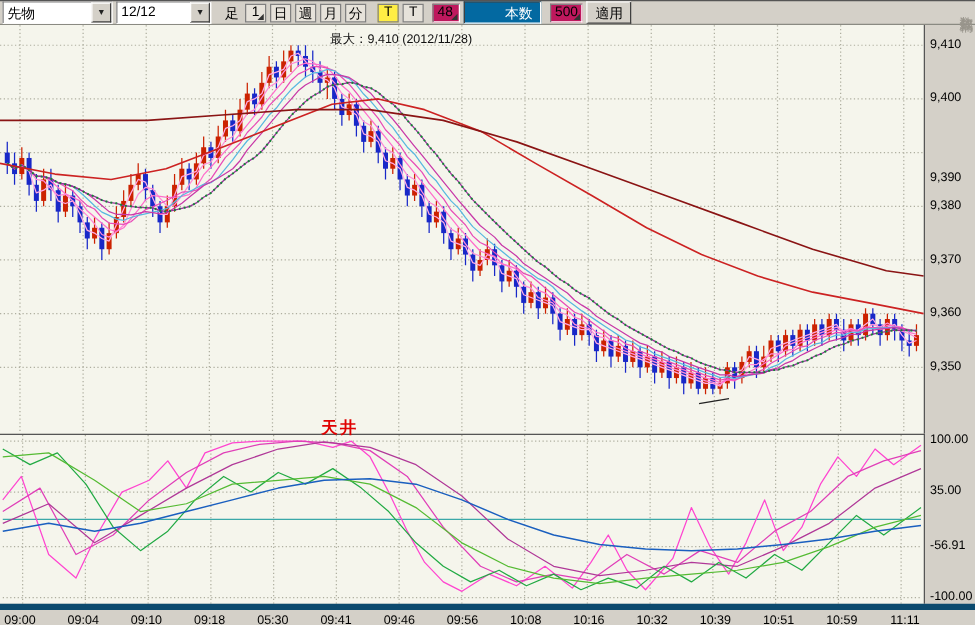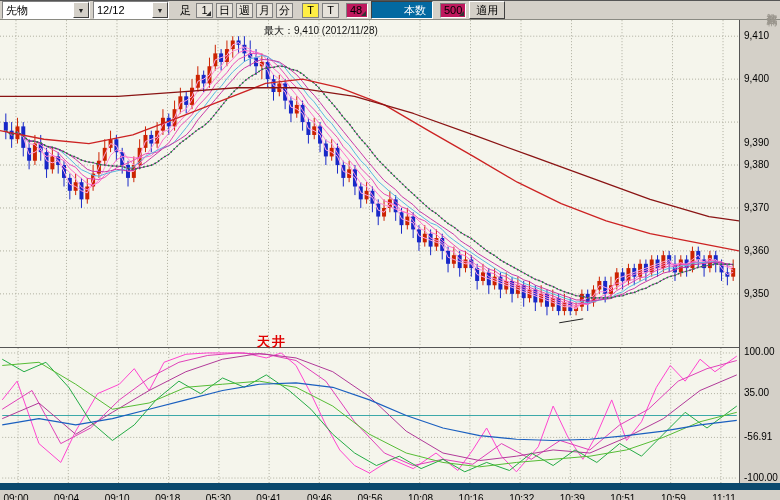--- a/index.html
+++ b/index.html
@@ -18,21 +18,21 @@
   .tbtn{height:16px;padding:0 6px;background:#d4d0c8;border:1px solid;border-color:#fff #404040 #404040 #fff;display:flex;align-items:center;}
   .tbtn.dark{background:#0369a1;color:#fff;border-color:#404040 #fff #fff #404040;padding-left:32px;}
   
   #chart-row{position:absolute;top:19px;left:0;width:780px;height:327px;}
   #main-chart-svg{position:absolute;left:0;top:0;width:740px;height:327px;background:#f5f5ec;border-right:1px solid #555;box-sizing:border-box;}
   #price-axis{position:absolute;left:741px;top:0;width:39px;height:327px;}
   .axis-label{position:absolute;left:3px;font-size:10px;color:#000;white-space:nowrap;}
   #osc-row{position:absolute;top:346px;left:0;width:780px;height:136px;}
   #osc-svg{position:absolute;left:0;top:0;width:740px;height:136px;background:#f5f5ec;border-top:1px solid #555;border-right:1px solid #555;box-sizing:border-box;}
   #osc-axis{position:absolute;left:741px;top:0;width:39px;height:136px;}
-  #time-axis{position:absolute;top:482px;left:0;width:780px;height:18px;border-top:7px solid #0c4a6e;box-sizing:border-box;padding-left:39px;}
+  #time-axis{position:absolute;top:482px;left:0;width:780px;height:18px;border-top:5px solid #0c4a6e;box-sizing:border-box;padding-left:39px;}
   .time-label{position:absolute;top:3px;font-size:10px;color:#000;transform:translateX(-50%);white-space:nowrap;}
   
   .anno{position:absolute;font-size:10px;color:#111;white-space:nowrap;z-index:4;}
   #anno-max{left:264px;top:23px;}
   #anno-min{left:420px;top:316px;}
   #anno-ceiling{position:absolute;left:257px;top:332px;color:#e00000;font-size:13px;font-weight:bold;letter-spacing:2px;z-index:5;white-space:nowrap;}
   #multi-label{position:absolute;right:1px;top:3px;writing-mode:vertical-rl;font-size:11px;color:#99958c;letter-spacing:1px;z-index:3;}
 </style>
 </head>
 <body>

